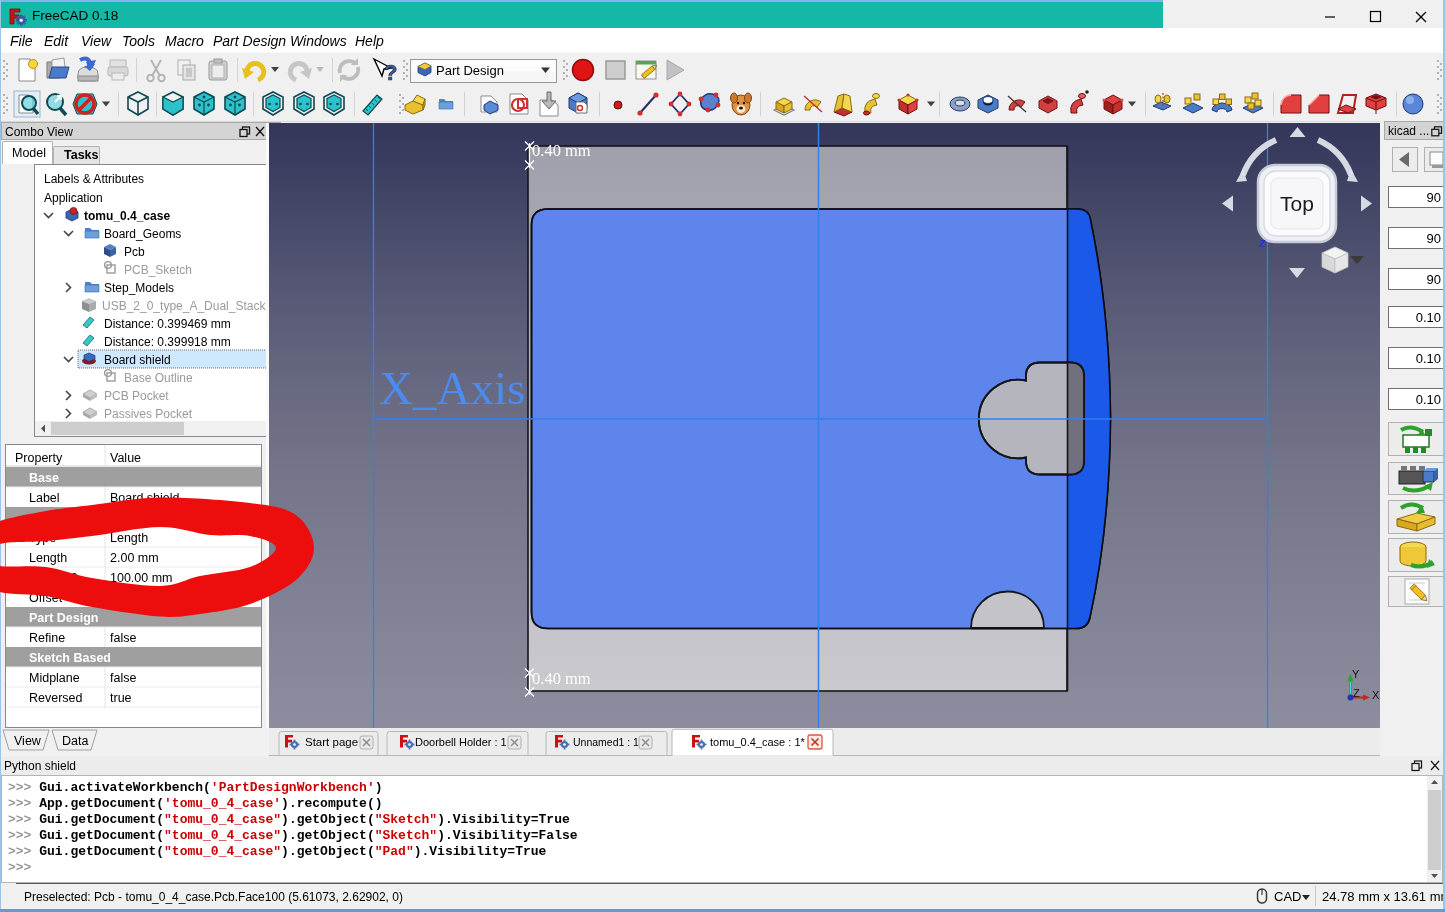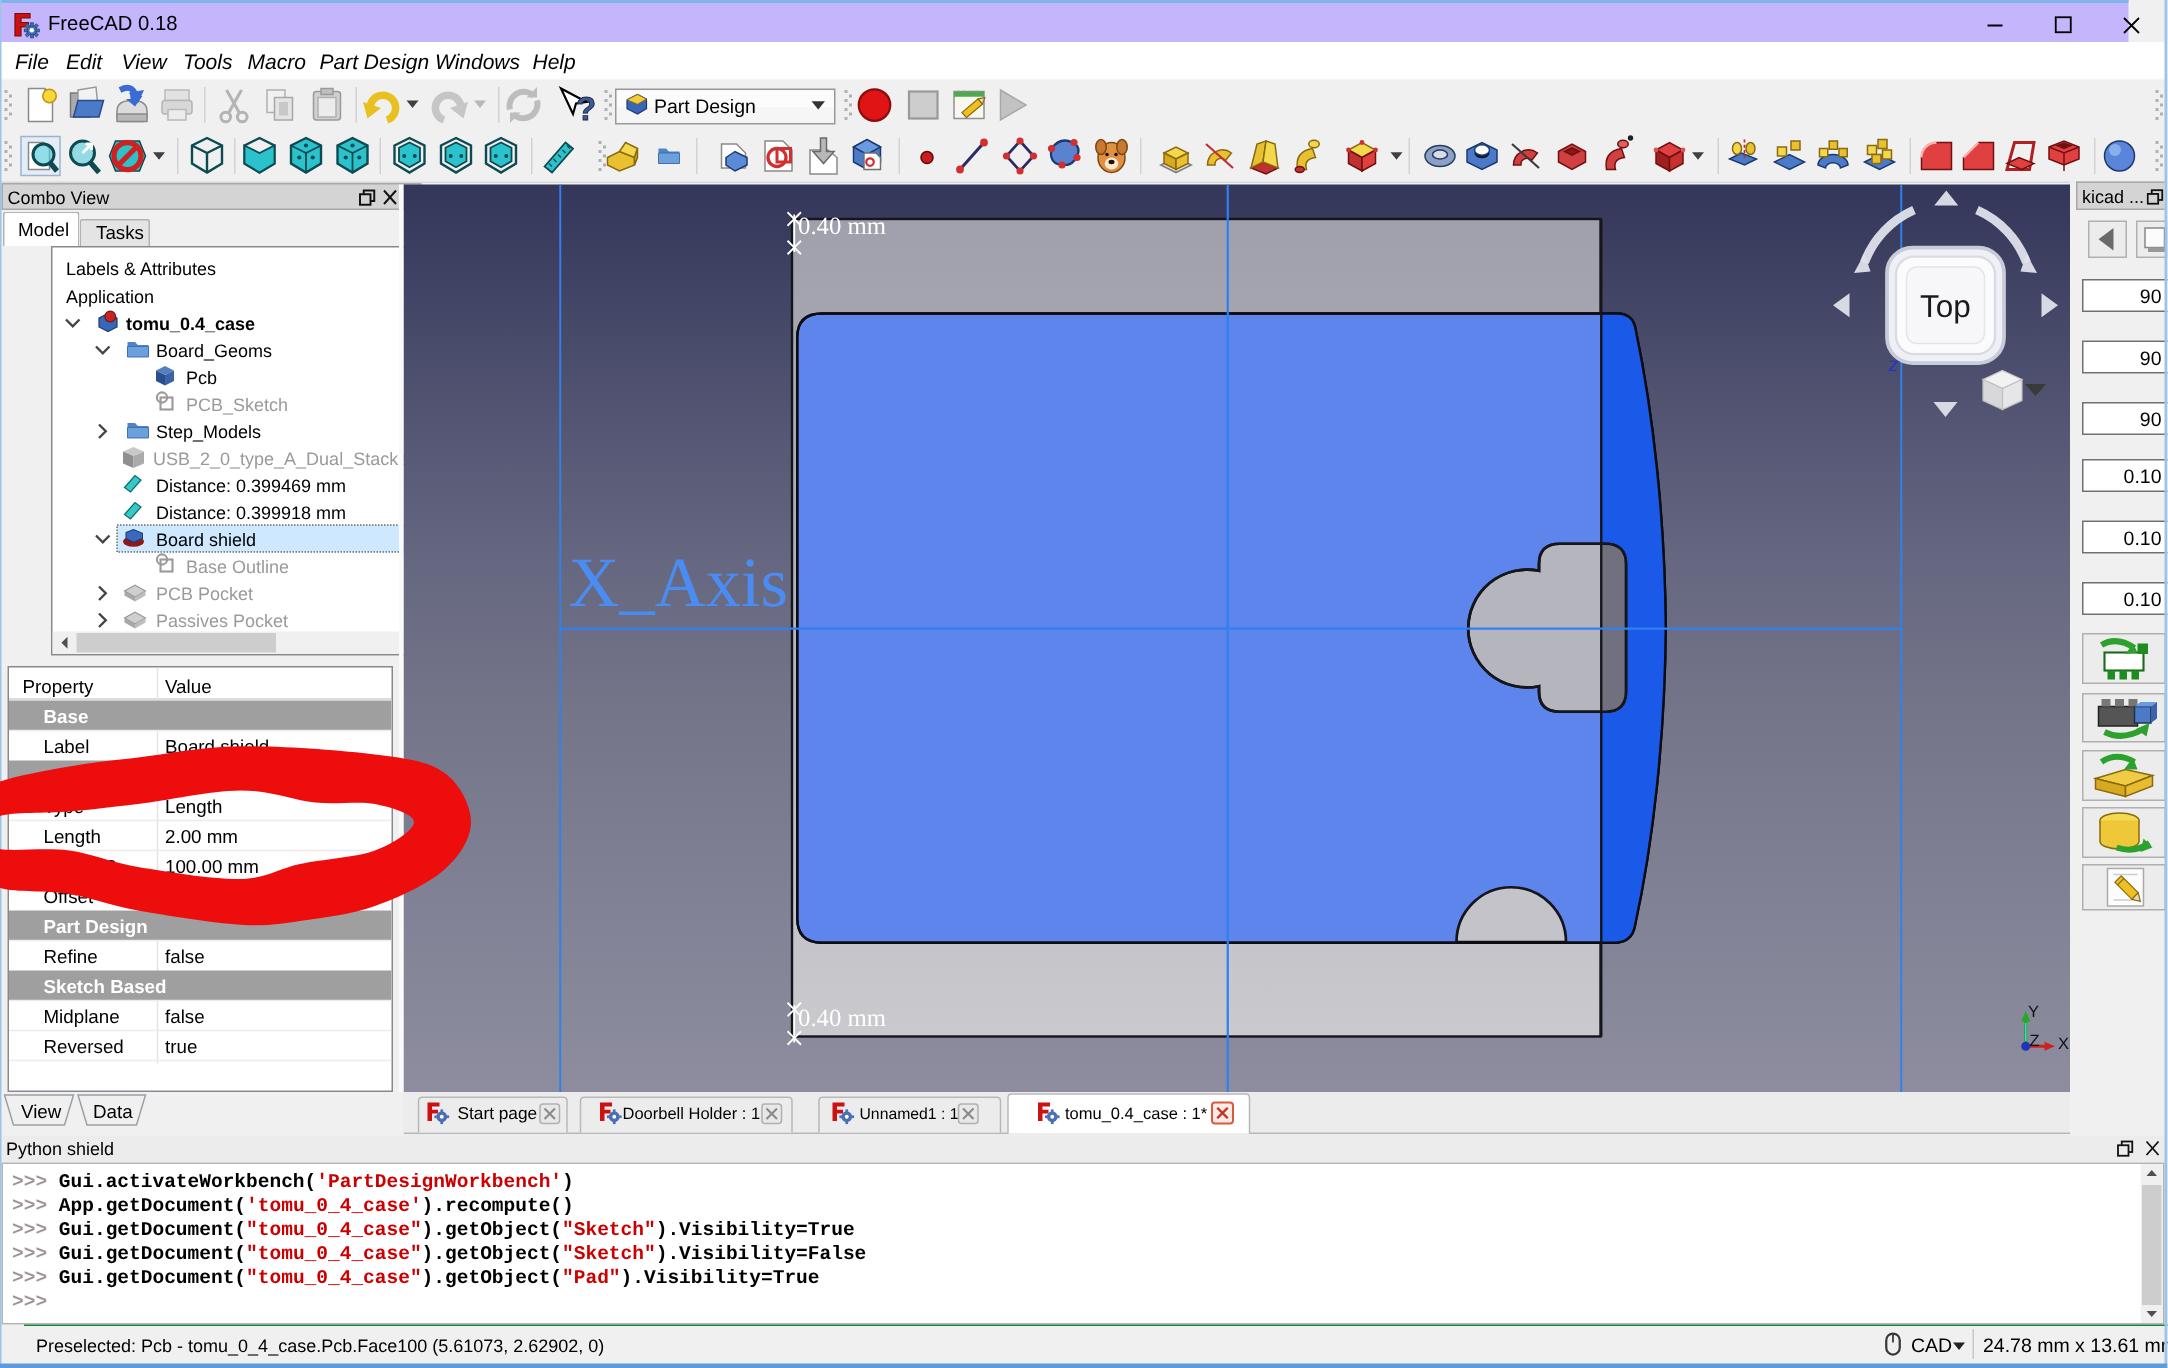--- a/index.html
+++ b/index.html
@@ -1,19 +1,19 @@
 <!DOCTYPE html>
 <html><head>
 <meta charset="utf-8">
 <style>
   * { margin:0; padding:0; box-sizing:border-box; }
   html,body { width:1445px; height:912px; overflow:hidden; }
   body { font-family:"Liberation Sans", sans-serif; position:relative; background:#f0f0f0; }
   .abs { position:absolute; }
-  .titlebar { left:0; top:0; width:1419px; height:28px; background:#c4b5fd; border-top:2px solid #80b3ea; }
+  .titlebar { left:0; top:0; width:1163px; height:28px; background:#14b8a6; border-top:2px solid #80b3ea; }
   .menubar { left:0; top:28px; width:1445px; height:24px; background:#ffffff; }
   .menubar span { position:absolute; top:5px; font-size:14px; color:#000;font-style:italic; }
   .tb { left:0; width:1445px; height:35px; background:#f0f0f0; }
   .ldock { left:0; top:122px; width:267px; height:636px; background:#f0f0f0; }
   .vp { left:269px; top:123px; width:1111px; height:605px; background:linear-gradient(180deg, rgb(52,54,90) 0%, rgb(100,102,128) 40%, rgb(116,117,137) 58%, rgb(130,130,150) 80%, rgb(141,141,159) 100%); }
   .mditabs { left:269px; top:728px; width:1111px; height:29px; background:#ececec; }
   .rdock { left:1380px; top:121px; width:63px; height:763px; background:#f0f0f0;padding-left:23px; }
   .pytitle { left:1px; top:757px; width:1442px; height:18px; background:#ececec; font-size:12px; color:#000; }
   .pybody { left:1px; top:775px; width:1442px; height:108px; background:#ffffff; border:1px solid #b4b4b4; }
   .statusbar { left:0; top:883px; width:1445px; height:26px; background:#f0f0f0; border-top:1px solid #15803d;margin-left:16px; }
@@ -528,21 +528,21 @@
           <rect x="1" y="3.5" width="7" height="7" fill="#d4d4d4"></rect>
         <line x1="17" y1="1" x2="25" y2="10"></line>
           <line x1="25" y1="1" x2="17" y2="10"></line>
       </g>
     </svg>
   </div>
 
   <div class="abs" style="left:2px;top:19px;width:51px;height:23px;background:#ffffff;border:1px solid #b2b2b2;border-bottom:none;border-radius:2px 2px 0 0;">
     <span style="position:absolute;left:9px;top:4px;font-size:12.5px">Model</span>
   </div>
-  <div class="abs" style="left:53px;top:24px;width:47px;height:18px;background:#e4e4e4;border:1px solid #b2b2b2;border-bottom:none;border-radius:2px 2px 0 0;">
+  <div class="abs" style="left:53px;top:24px;width:47px;height:18px;background:#e4e4e4;border:1px solid #b2b2b2;border-bottom:none;border-radius:2px 2px 0 0;font-weight:bold;">
     <span style="position:absolute;left:10px;top:1px;font-size:12.5px">Tasks</span>
   </div>
 
   <div class="abs" style="left:2px;top:42px;width:263px;height:273px;background:#ffffff;border:1px solid #868a90;margin-left:32px;">
     <svg width="261" height="271" viewBox="0 0 261 271" style="position:absolute;left:0;top:0">
       <g font-size="12" fill="#000">
         <text x="9" y="18">Labels &amp; Attributes</text>
         <text x="9" y="37">Application</text>
         <text x="49" y="55" font-weight="bold">tomu_0.4_case</text>
         <text x="69" y="73">Board_Geoms</text>

